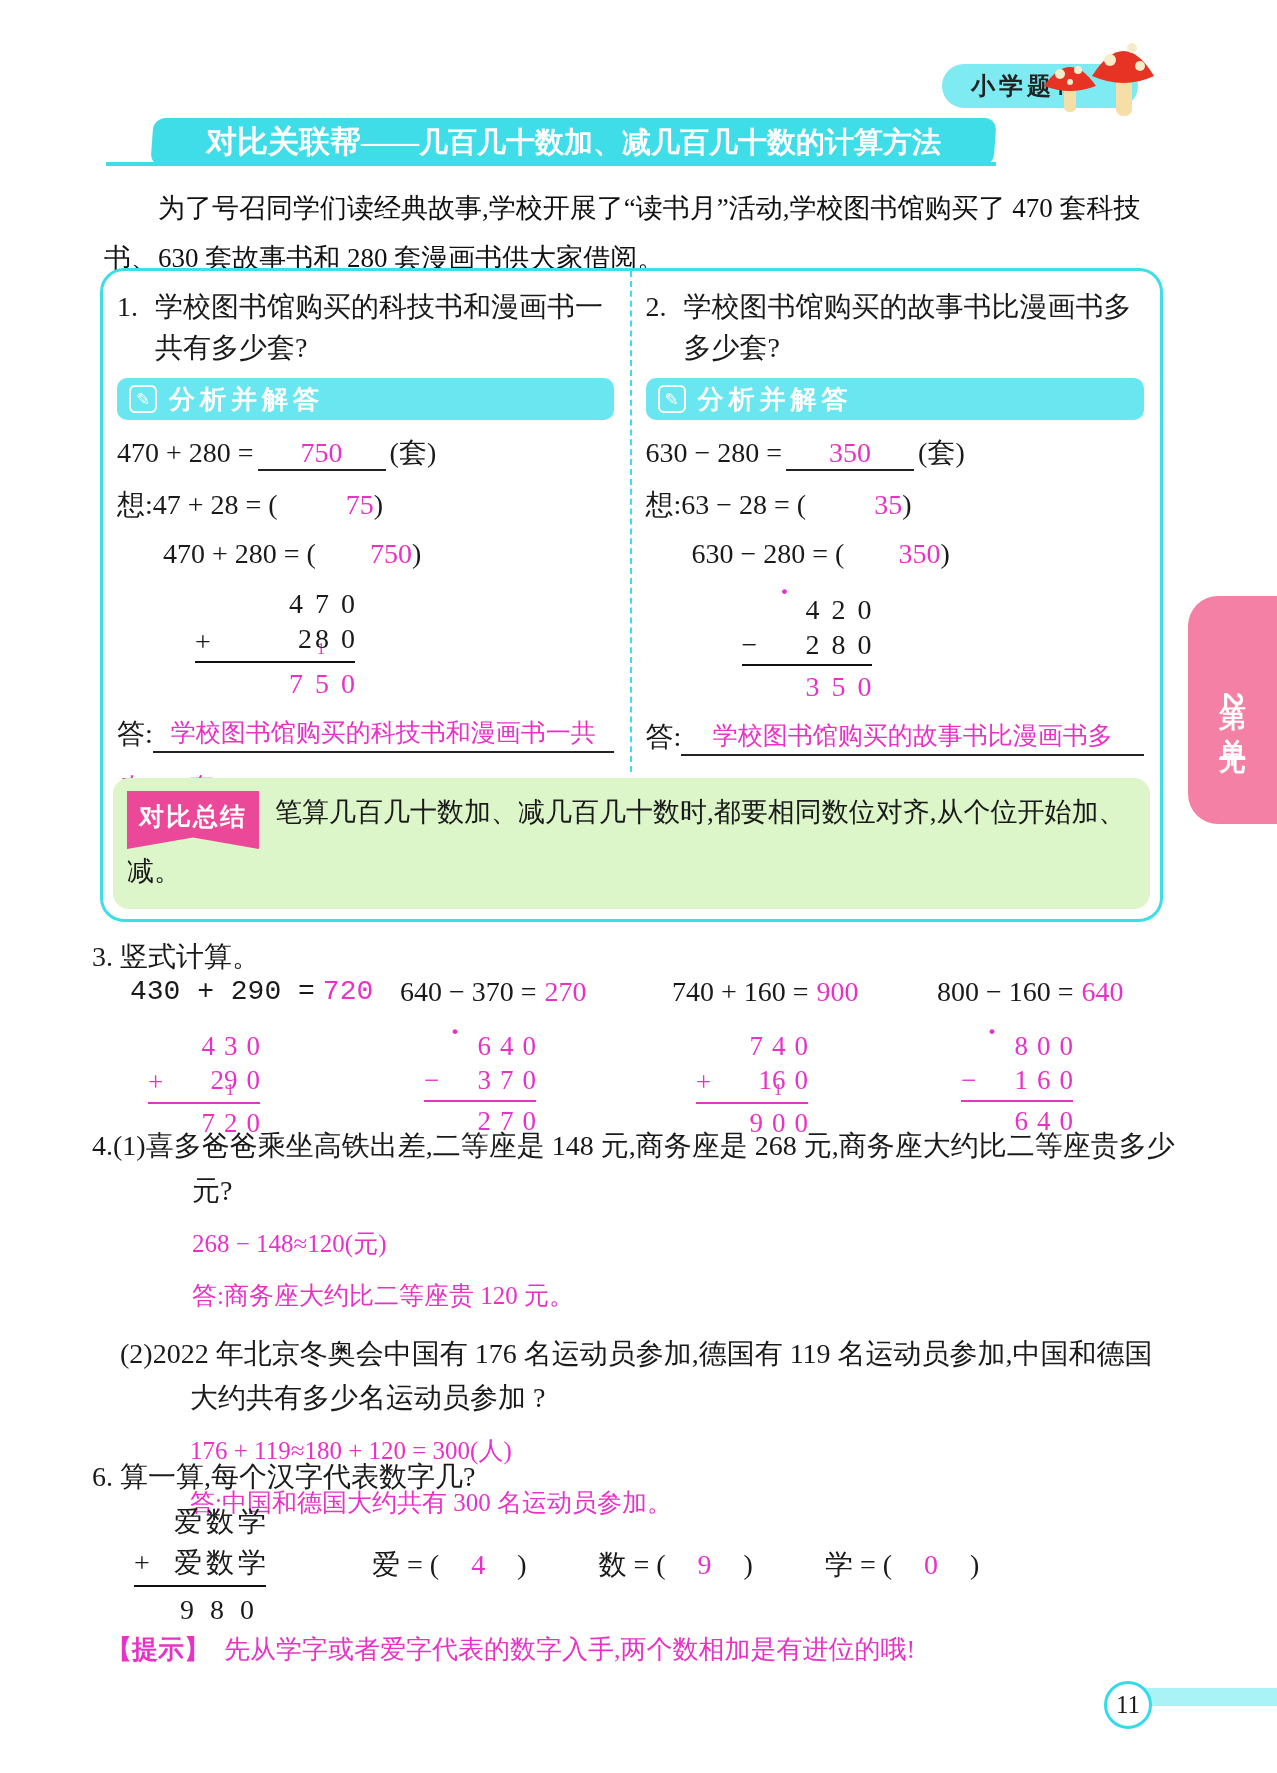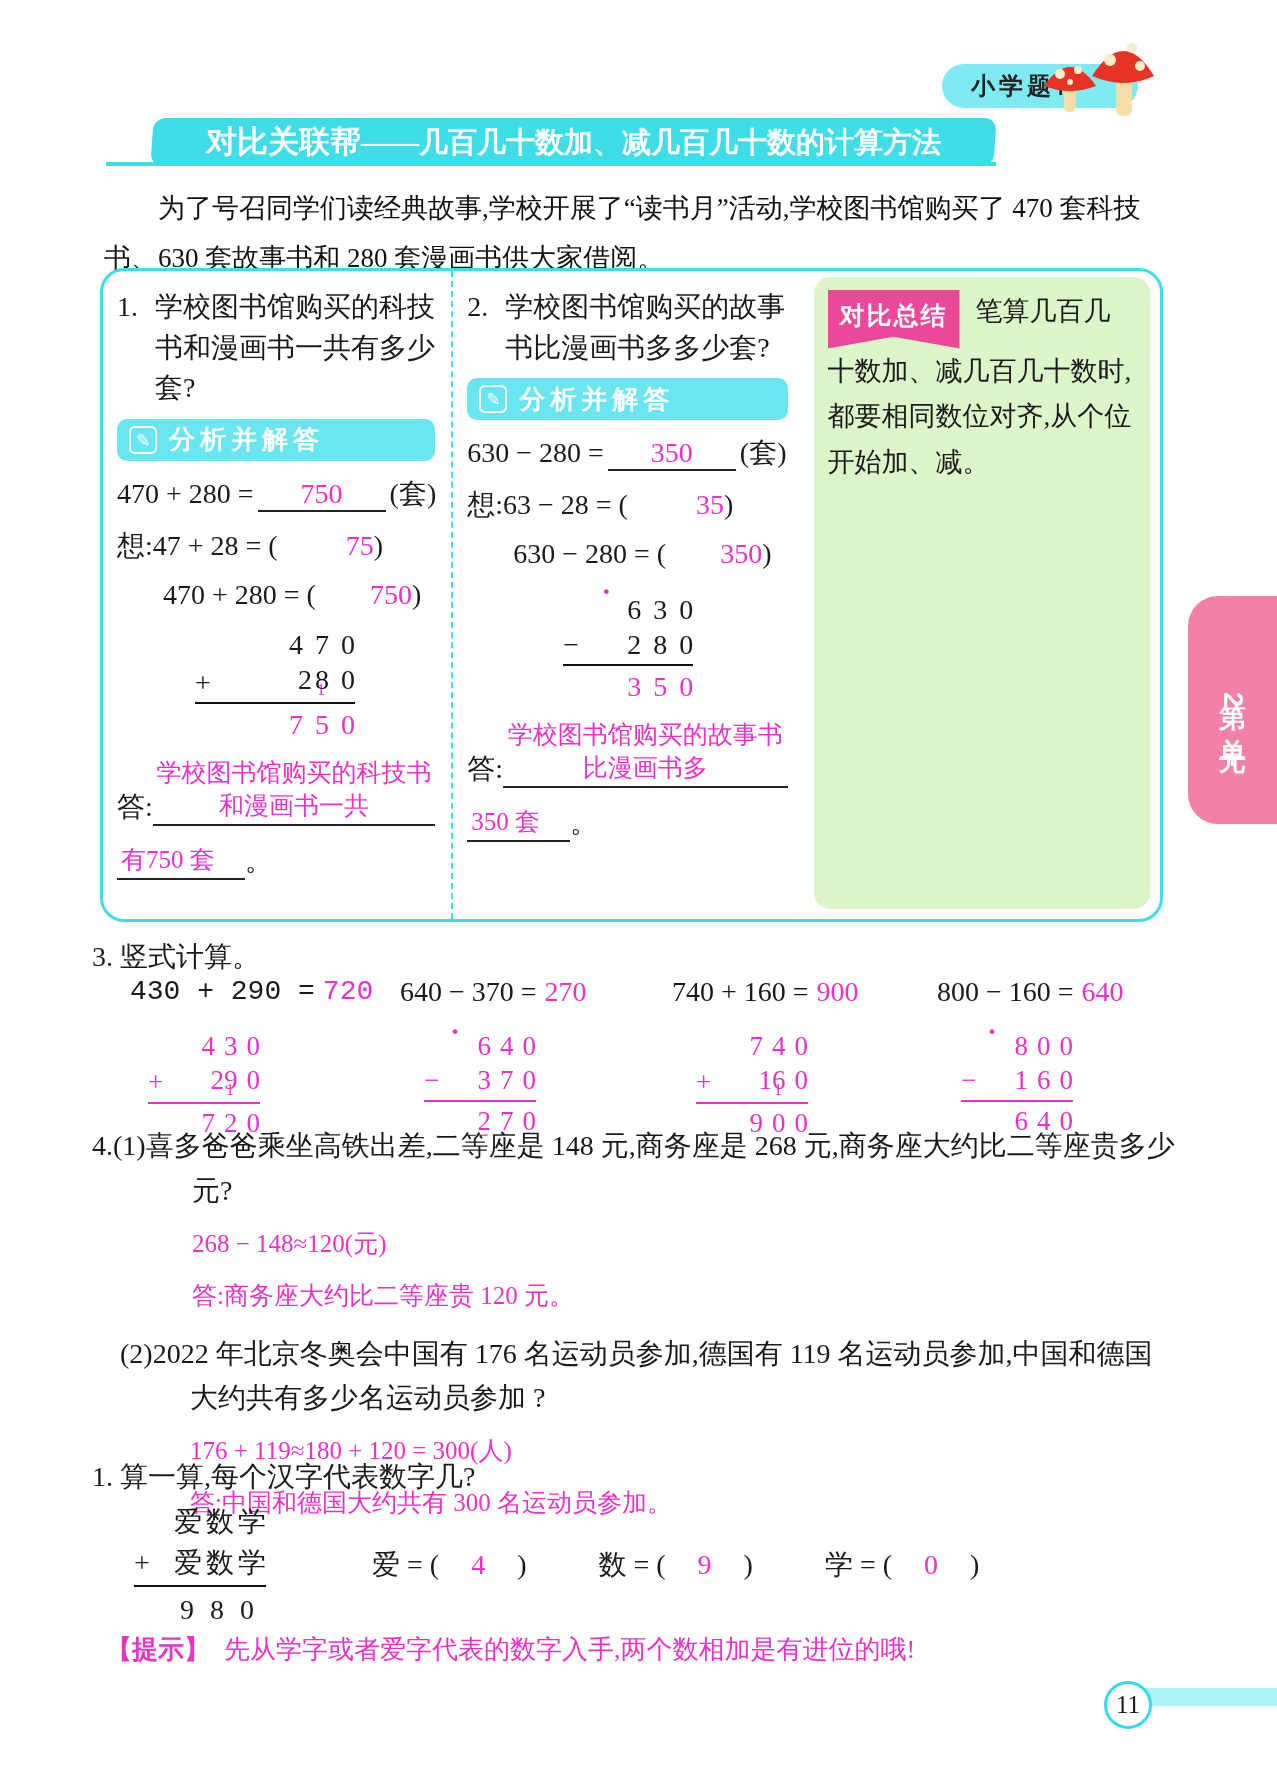--- a/index.html
+++ b/index.html
@@ -38,21 +38,21 @@
   
   .intro {
     position:absolute; left:104px; top:184px; width:1058px;
     font-size:27px; line-height:1.85; text-indent:2em; color:#111;
   }
 
   
   .main-box {
     position:absolute; left:100px; top:268px; width:1063px; height:654px;
     border:3px solid #3fdde8; border-radius:24px;
-    display:flex; flex-direction:row;
+    display:flex; flex-direction:column;
   }
   .cols { flex:1; display:flex; min-height:0; }
   .col { width:50%; padding:16px 16px 0 14px; }
   .col.left { border-right:2px dashed #3fdde8; }
   .q { font-size:28px; line-height:1.45; padding-left:38px; }
   .qnum { display:inline-block; width:38px; margin-left:-38px; }
   .ana-banner {
     margin-top:10px; height:42px; background:#69e6ef; border-radius:10px;
     display:flex; align-items:center; padding-left:12px;
     color:#ffffff; font-family:"Liberation Sans","DejaVu Sans",sans-serif;
@@ -223,21 +223,21 @@
         <div class="ana-banner">
           <span class="pencil">✎</span>
           <span>分析并解答</span>
         </div>
         <p class="eq"><span class="ink">630 − 280 =</span><span class="blank"><span class="hand">350</span></span><span class="ink">(套)</span></p>
         <p class="eq"><span class="ink">想:63 − 28 = (</span><span class="paren-val hand">35</span><span class="ink">)</span></p>
         <p class="eq indent"><span class="ink">630 − 280 = (</span><span class="paren-val hand">350</span><span class="ink">)</span></p>
         <div class="vc vc2">
           <span class="dot hand">·</span>
           <div class="row">
-              <span class="digits ink">630</span>
+              <span class="digits ink">420</span>
             </div>
           <div class="row sum">
               <span class="op ink">−</span>
               <span class="digits ink">280</span>
             </div>
           <div class="row res">
               <span class="digits hand">350</span>
             </div>
         </div>
         <div class="ans-row">
@@ -318,21 +318,21 @@
     <p class="stem"><span>4.</span><span>(1)</span><span>喜多爸爸乘坐高铁出差,二等座是 148 元,商务座是 268 元,商务座大约比二等座贵多少元?</span></p>
     <p class="work hand">268 − 148≈120(元)</p>
     <p class="resp hand">答:商务座大约比二等座贵 120 元。</p>
     <div class="part2">
       <p class="stem"><span>(2)</span><span>2022 年北京冬奥会中国有 176 名运动员参加,德国有 119 名运动员参加,中国和德国大约共有多少名运动员参加 ?</span></p>
       <p class="work hand">176 + 119≈180 + 120 = 300(人)</p>
       <p class="resp hand">答:中国和德国大约共有 300 名运动员参加。</p>
     </div>
   </div>
 
-  <p class="q5-heading">1. 算一算,每个汉字代表数字几?</p>
+  <p class="q5-heading">6. 算一算,每个汉字代表数字几?</p>
   <div class="vc vc5">
     <div class="row">
         <span class="chars ink">爱数学</span>
       </div>
     <div class="row sum">
         <span class="op ink">+</span>
         <span class="chars ink">爱数学</span>
       </div>
     <div class="row res">
         <span class="digits ink">980</span>

